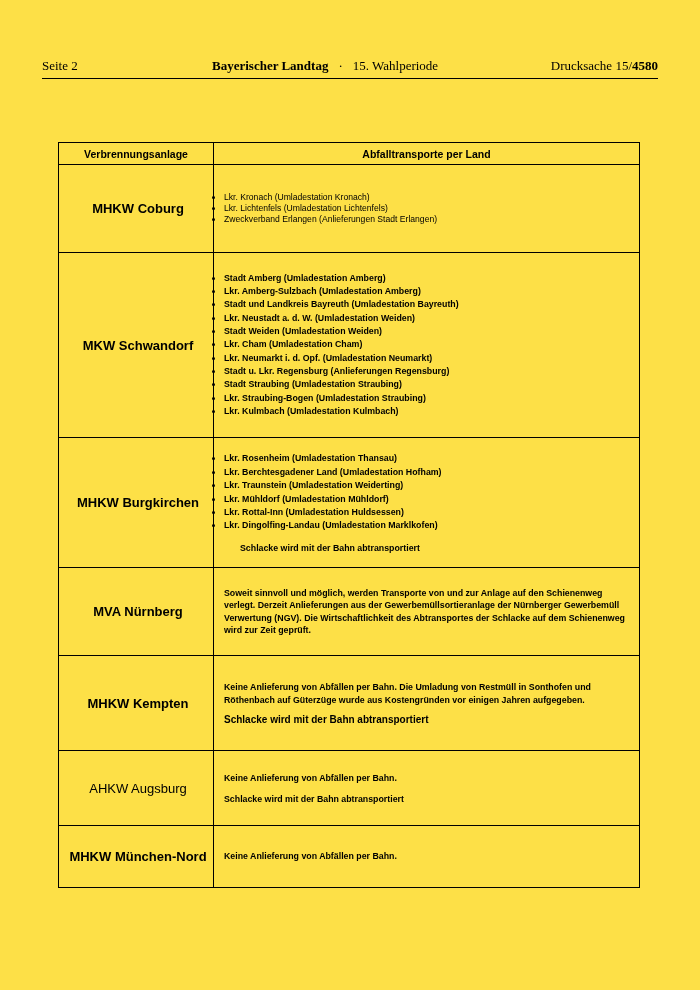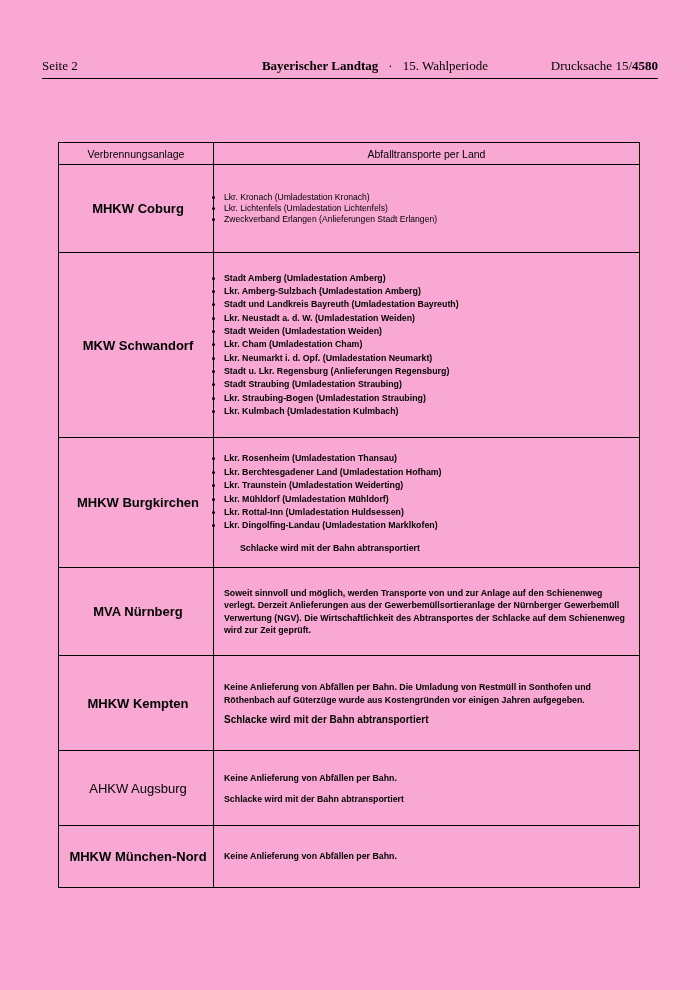--- a/index.html
+++ b/index.html
@@ -1,50 +1,50 @@
 <!DOCTYPE html>
 <html><head>
 <meta charset="utf-8">
 <style>
   * { margin:0; padding:0; box-sizing:border-box; }
   html,body { background:#e8e8e8; }
   body { font-family:"Liberation Sans", sans-serif; color:#000; }
   .page {
     position:relative; width:700px; height:990px; margin:0 auto;
-    background:#f9a8d4;
+    background:#fde047;
     padding-left:12px;
   }
   
   .doc-header {
     position:absolute; left:42px; right:42px; top:58px;
     display:flex; align-items:baseline;
     font-family:"Liberation Serif", serif; font-size:13px;
   }
   .doc-header .h-left  { width:170px; text-align:left; }
-  .doc-header .h-center{ flex:1; text-align:right; }
+  .doc-header .h-center{ flex:1; text-align:left; }
   .doc-header .h-right { width:170px; text-align:right; }
   .doc-header b { font-weight:bold; }
   .h-sep { margin:0 10px; }
   .header-rule {
     position:absolute; left:42px; right:42px; top:78px;
     border-top:1.2px solid #000;
   }
   
   .page-title {
     position:absolute; left:60px; top:116px;
     font-size:12.5px; font-weight:bold; letter-spacing:0.1px;
   }
   
   table.main-table {
     position:absolute; left:58px; top:142px; width:582px;
     border-collapse:collapse; table-layout:fixed;
   }
   .main-table th, .main-table td { border:1px solid #000; vertical-align:middle; }
   .main-table th {
-    font-size:10.5px; font-weight:normal; text-align:center;
+    font-size:10.5px; font-weight:bold; text-align:center;
     height:22px; padding:2px 4px;
   }
   col.c-facility { width:155px; }
   td.facility {
     font-size:13px; font-weight:bold; padding:4px 4px 4px 8px;text-align:center;
   }
   td.facility.regular { font-weight:normal; }
   td.content { font-size:8.8px; font-weight:bold; padding:8px 6px 8px 10px; }
   td.content ul { list-style:disc; }
   td.content ul.spaced li  { line-height:1.52; }

